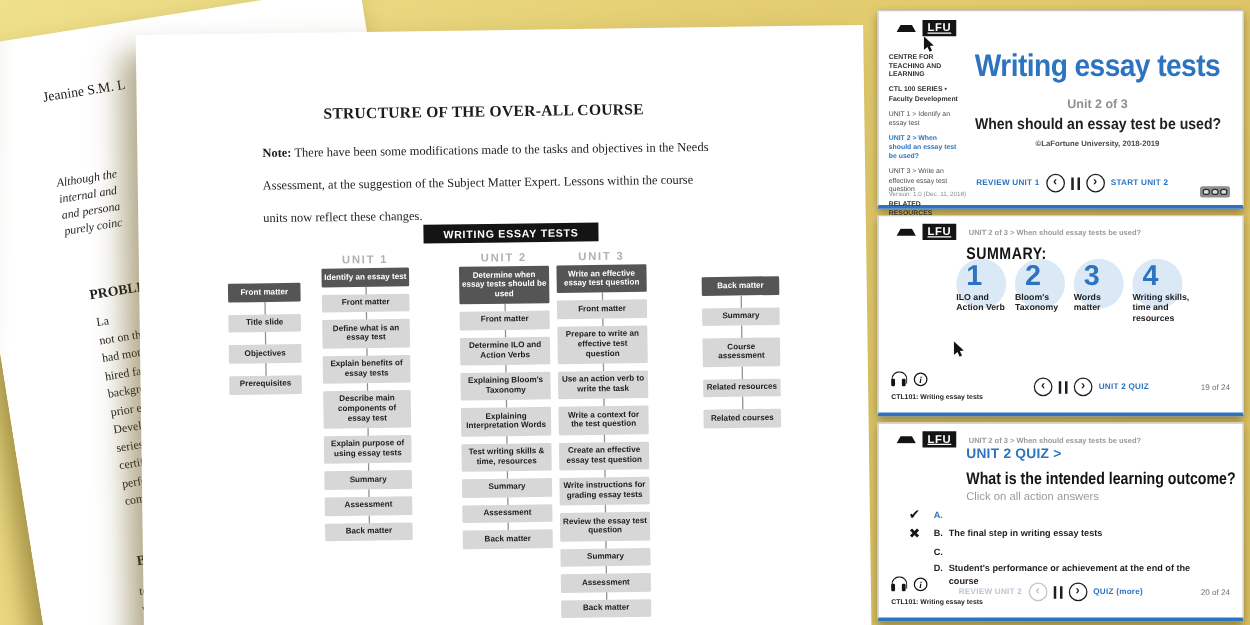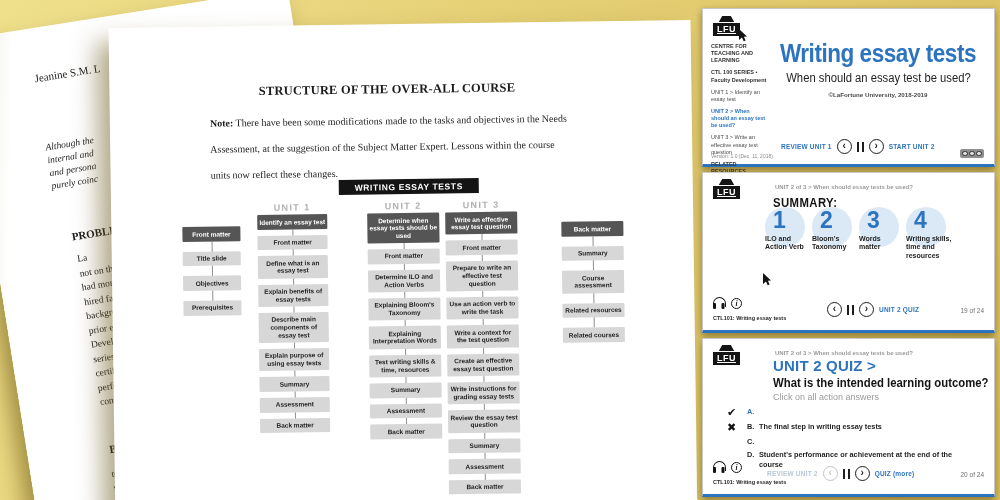--- a/index.html
+++ b/index.html
@@ -52,39 +52,39 @@
 
   
   .card{position:absolute;left:702px;width:291px;background:#ffffff;
     border:1px solid #c9c9c9;border-bottom:3px solid #2d74c0;
     box-shadow:0 2px 6px rgba(70,55,10,.5),0 4px 0 -1px #1b4励 ;z-index:3;}
   .card{box-shadow:0 3px 7px rgba(70,55,10,.55);}
   .card1{top:8px;height:155px;}
   .card2{top:172px;height:157px;}
   .card3{top:338px;height:155px;}
 
-  .lfu{position:absolute;display:flex;flex-direction:column;align-items:center;gap:1px;}
+  .lfu{position:absolute;display:flex;flex-direction:row;align-items:center;gap:1px;}
   .lfu-roof{width:24px;height:6px;background:#141414;
     clip-path:polygon(18% 100%,82% 100%,68% 0,32% 0);}
   .lfu-box{background:#141414;color:#fff;font-weight:bold;font-size:9px;
     letter-spacing:.5px;padding:1px 4px 2px;text-decoration:underline;}
 
   .cond{display:inline-block;transform:scaleX(.9);transform-origin:center;}
   .condL{display:inline-block;transform:scaleX(.84);transform-origin:left;}
 
   
   .sb{position:absolute;left:8px;top:34px;width:58px;font-size:5.5px;
     line-height:1.3;color:#4a4a4a;}
   .sb-item{margin-bottom:5px;}
   .sb-item.bold{font-weight:bold;color:#333;}
   .sb-item.active{font-weight:bold;color:#2d74c0;}
   .c1-main{position:absolute;left:66px;top:30px;width:218px;text-align:center;}
   .c1-title{color:#2d74c0;font-weight:bold;font-size:25px;letter-spacing:-.5px;white-space:nowrap;}
   .c1-sub{color:#8f8f8f;font-weight:bold;font-size:10px;margin-top:10px;}
-  .c1-q{color:#1e1e1e;font-weight:normal;font-size:12.5px;margin-top:3px;white-space:nowrap;}
+  .c1-q{color:#1e1e1e;font-weight:bold;font-size:12.5px;margin-top:3px;white-space:nowrap;}
   .c1-copy{color:#4a4a4a;font-weight:bold;font-size:6.2px;margin-top:6px;}
   .navrow{position:absolute;display:flex;align-items:center;gap:5px;}
   .navlbl{color:#2d74c0;font-weight:bold;font-size:6.5px;letter-spacing:.2px;white-space:nowrap;}
   .navlbl.pale{color:#b9c6d6;}
   .navbtn{width:15px;height:15px;border:1.7px solid #1e1e1e;border-radius:50%;
     display:flex;align-items:center;justify-content:center;
     font-size:10px;font-weight:bold;color:#1e1e1e;line-height:1;box-sizing:border-box;padding-bottom:1px;}
   .navbtn.pale{border-color:#c4c4c4;color:#c4c4c4;}
   .pause{display:inline-block;width:7px;height:10px;border-left:2.6px solid #1e1e1e;
     border-right:2.6px solid #1e1e1e;box-sizing:border-box;}
@@ -118,21 +118,21 @@
     background:#141414;border-radius:1px;box-shadow:8.5px 0 0 #141414;}
   .info{display:inline-flex;width:11px;height:11px;border:1.4px solid #141414;
     border-radius:50%;align-items:center;justify-content:center;font-size:7.5px;
     font-weight:bold;font-style:italic;font-family:"Liberation Serif",serif;
     color:#141414;box-sizing:border-box;}
   .course{position:absolute;left:10px;font-size:5.5px;font-weight:bold;color:#1e1e1e;}
   .page{position:absolute;right:10px;font-size:6.5px;color:#6f6f6f;}
 
   
   .c3-quiz{position:absolute;left:70px;top:18px;color:#2d74c0;font-weight:bold;
-    font-size:15px;letter-spacing:.2px;}
+    font-size:11px;letter-spacing:.2px;}
   .c3-q{position:absolute;left:70px;top:36px;font-size:13.5px;font-weight:bold;
     color:#141414;white-space:nowrap;}
   .c3-inst{position:absolute;left:70px;top:53px;font-size:9px;color:#9a9a9a;}
   .answers{position:absolute;left:24px;top:68px;width:250px;}
   .ans{position:relative;display:flex;margin-bottom:4px;}
   .ans .mark{width:20px;font-weight:bold;font-size:11px;line-height:1;color:#141414;flex:none;}
   .ans .letter{width:12px;font-weight:bold;font-size:7.3px;flex:none;color:#1e1e1e;}
   .ans .txt{width:214px;font-weight:bold;font-size:7.3px;line-height:1.35;color:#1e1e1e;}
   .ans.correct .letter,.ans.correct .txt{color:#2d74c0;}
 </style>
@@ -262,20 +262,21 @@
       <div class="sb-item bold">CENTRE FOR TEACHING AND LEARNING</div>
       <div class="sb-item bold">CTL 100 SERIES • Faculty Development</div>
       <div class="sb-item">UNIT 1 &gt; Identify an essay test</div>
       <div class="sb-item active">UNIT 2 &gt; When should an essay test be used?</div>
       <div class="sb-item">UNIT 3 &gt; Write an effective essay test question</div>
       <div class="sb-item bold">RELATED RESOURCES</div>
     </div>
 
     <div class="c1-main">
       <div class="c1-title"><span class="cond">Writing essay tests</span></div>
+      <div class="c1-sub">Unit 2 of 3</div>
       <div class="c1-q"><span class="cond">When should an essay test be used?</span></div>
       <div class="c1-copy">©LaFortune University, 2018-2019</div>
     </div>
 
     <div class="navrow" style="left: 78px; top: 130px; position: absolute;">
       <span class="navlbl">REVIEW UNIT 1</span>
       <span class="navbtn">‹</span>
       <span class="pause"></span>
       <span class="navbtn">›</span>
       <span class="navlbl">START UNIT 2</span>

